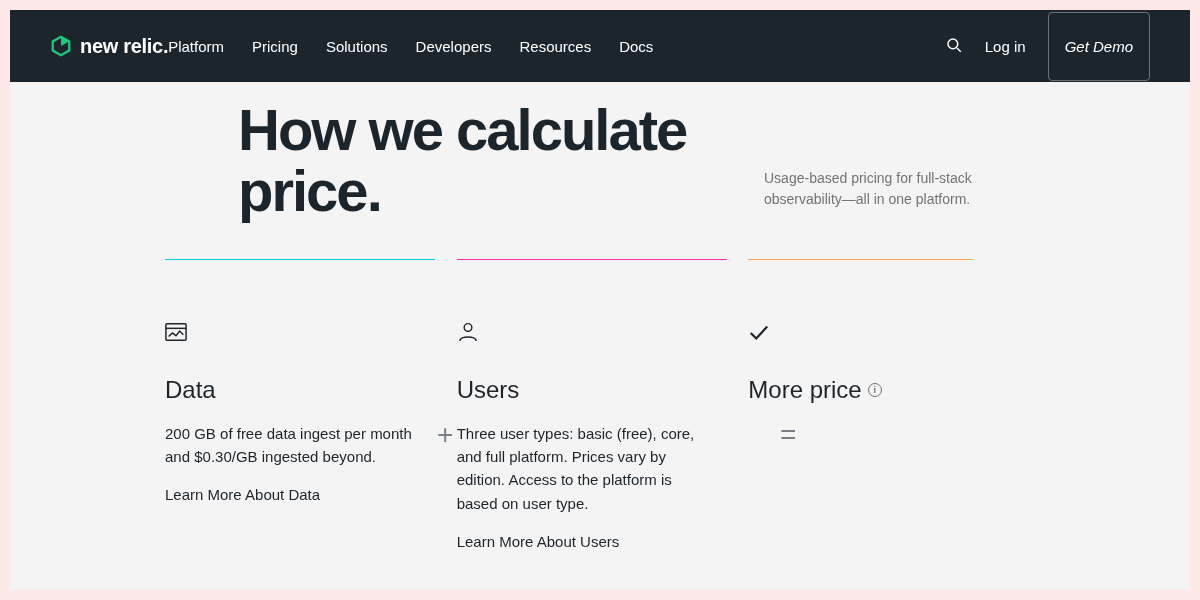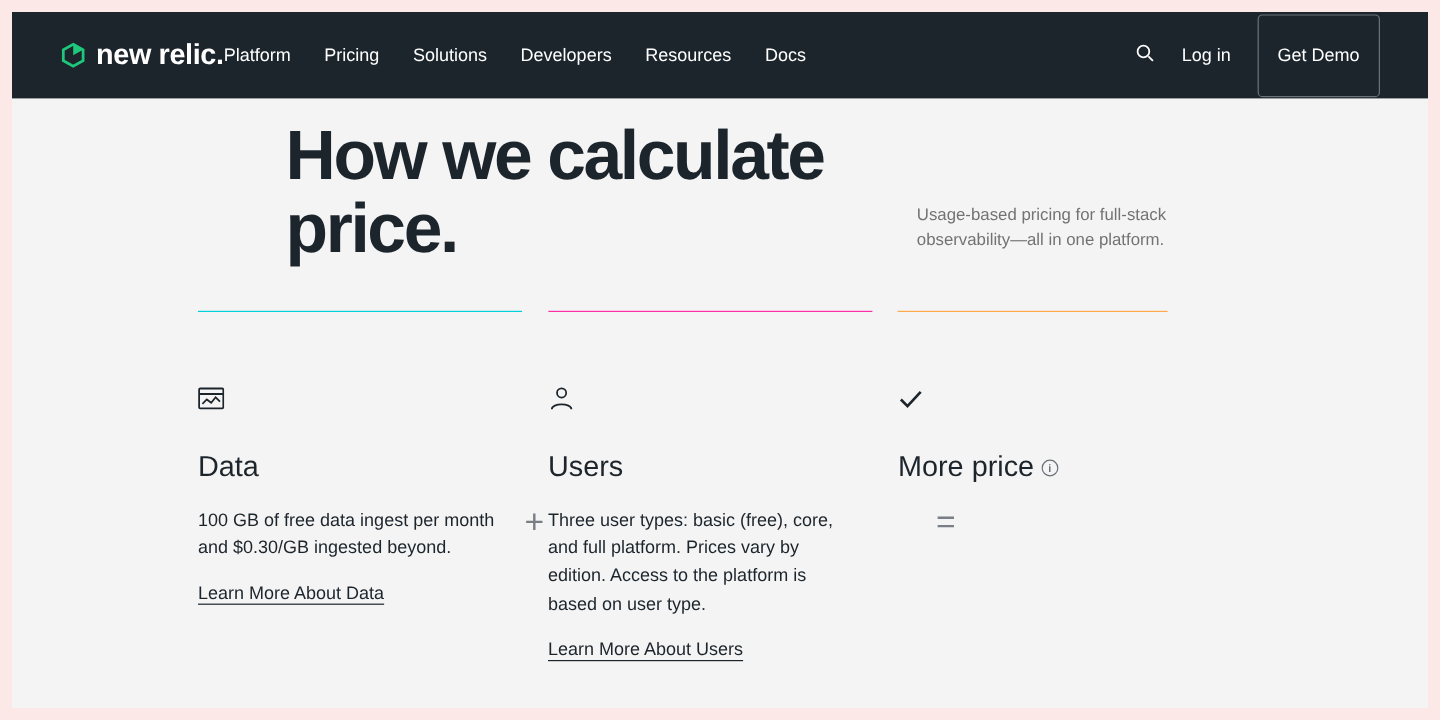--- a/index.html
+++ b/index.html
@@ -23,21 +23,21 @@
     display: flex;
     align-items: center;
     padding: 0 40px;
     color: #fff;
   }
   .logo {
     display: flex;
     align-items: center;
     gap: 8px;
     font-weight: 600;
-    font-size: 24px;
+    font-size: 20px;
     letter-spacing: -0.3px;
   }
   .logo svg { width: 22px; height: 22px; }
   .nav-links {
     display: flex;
     gap: 28px;
     font-size: 15px;
   }
   .nav-links span { cursor: pointer; }
   .nav-right {
@@ -47,20 +47,21 @@
     gap: 22px;
     font-size: 15px;
   }
   .search-icon svg { width: 18px; height: 18px; }
   .get-demo-btn {
     border: 1px solid #6b7177;
     border-radius: 4px;
     padding: 25px 16px;
     font-size: 15px;
     cursor: pointer;
+    font-style: italic;
   }
   .content {
     padding: 0 0 0 0;
   }
   .hero {
     display: flex;
     align-items: flex-end;
     padding: 18px 0 0 0;
     gap: 46px;
   }
@@ -128,21 +129,20 @@
     font-size: 15px;
     line-height: 1.55;
     color: #1d252c;
     max-width: 250px;
     margin-bottom: 18px;
   }
   .col.price .col-body { max-width: 260px; }
   .learn-link {
     font-size: 15px;
     color: #1d252c;
-    text-decoration: underline;
     text-underline-offset: 4px;
     cursor: pointer;
   }
   .operator {
     position: absolute;
     top: 160px;
     font-size: 28px;
     font-weight: 300;
     color: #7a7f85;
   }
@@ -195,21 +195,21 @@
       <div class="col data">
         <div class="rule"></div>
         <div class="col-icon">
           <svg viewBox="0 0 24 20" fill="none" stroke="#1d252c" stroke-width="1.6">
             <rect x="1" y="1" width="22" height="18" rx="1"></rect>
             <line x1="1" y1="6" x2="23" y2="6"></line>
             <polyline points="4,15 8,11 12,14 16,9 20,13"></polyline>
           </svg>
         </div>
         <div class="col-title">Data</div>
-        <div class="col-body">100 GB of free data ingest per month and $0.30/GB ingested beyond.</div>
+        <div class="col-body">200 GB of free data ingest per month and $0.30/GB ingested beyond.</div>
         <span class="learn-link">Learn More About Data</span>
       </div>
 
       <div class="col users">
         <div class="rule"></div>
         <div class="col-icon">
           <svg viewBox="0 0 24 22" fill="none" stroke="#1d252c" stroke-width="1.6">
             <circle cx="12" cy="6" r="4.2"></circle>
             <path d="M3 21 C3 15, 21 15, 21 21"></path>
           </svg>

